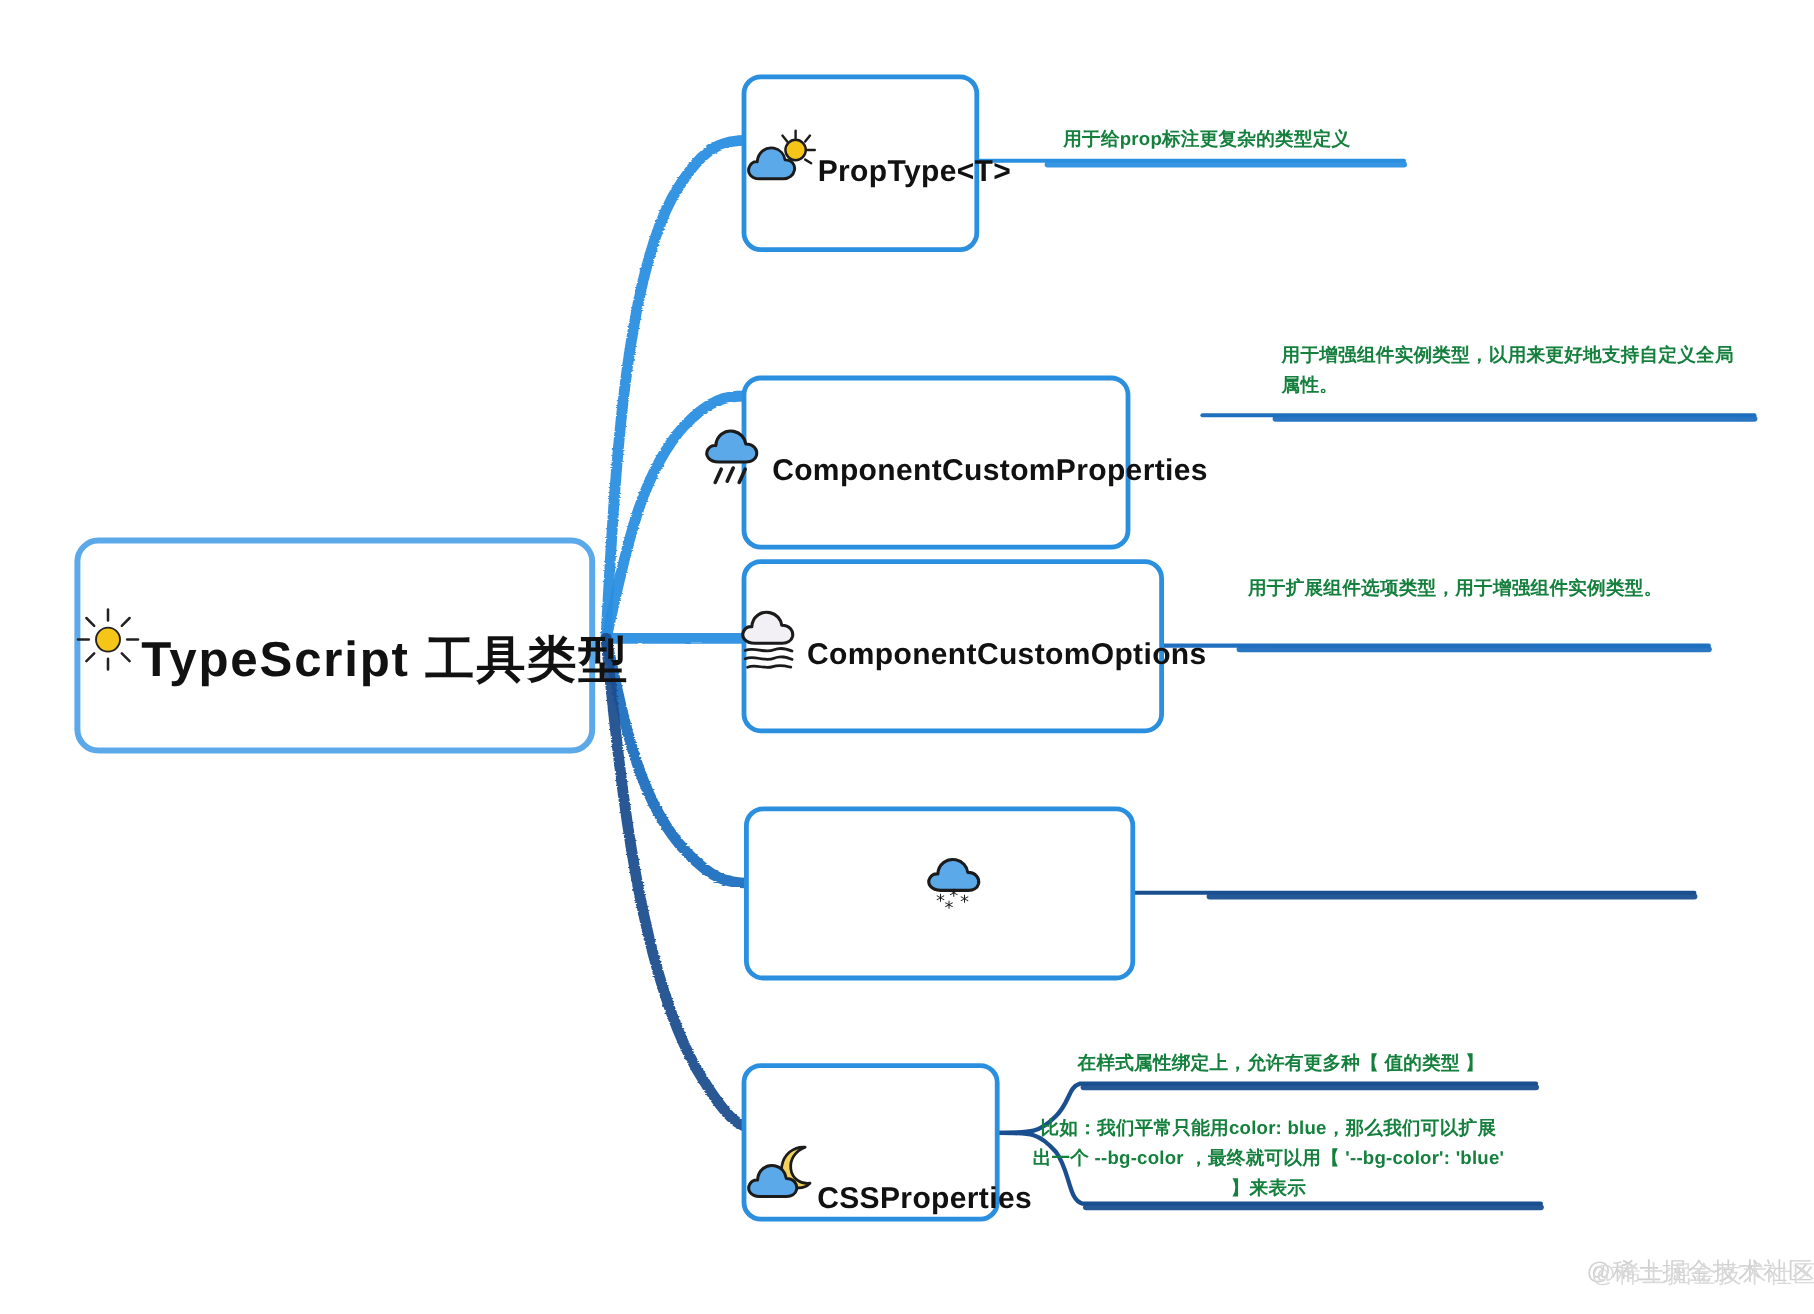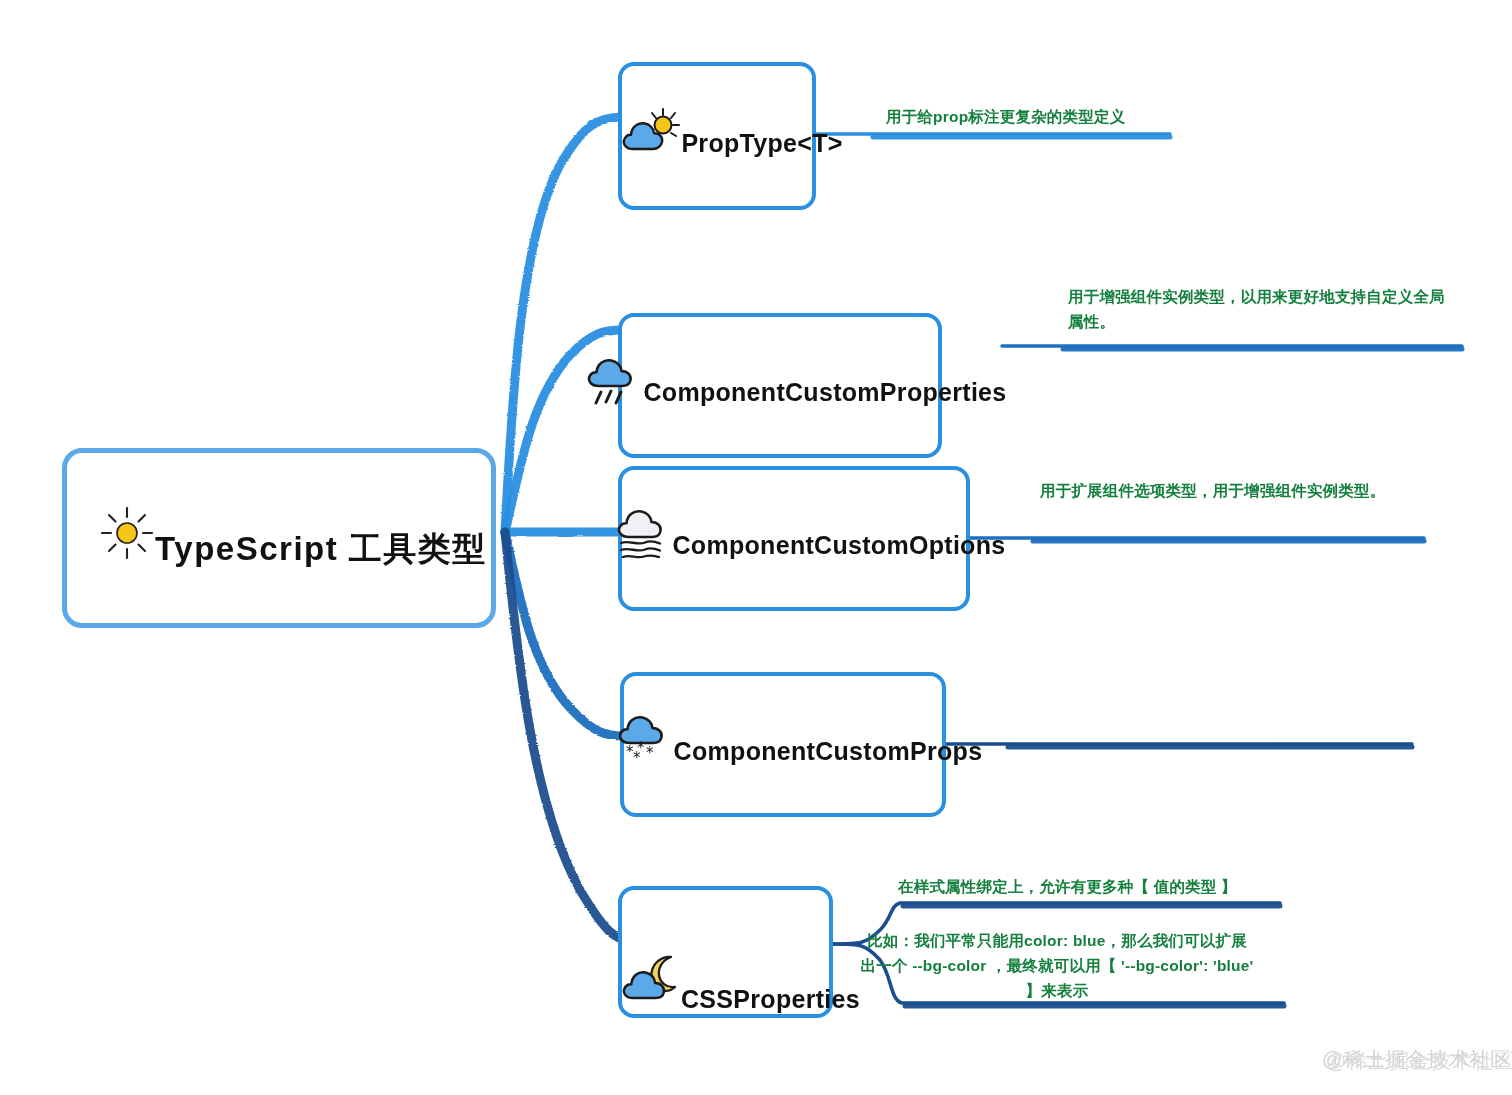--- a/index.html
+++ b/index.html
@@ -46,21 +46,21 @@
     margin-bottom: 6px;
   }
   .node-label {
     color: #111111;
     font-weight: 500;
     letter-spacing: 0.3px;
     white-space: nowrap;
     text-align: center;
   }
   .root .node-label {
-    font-size: 33px;
+    font-size: 41px;
     font-weight: 700;
     letter-spacing: 1.5px;
     margin-top: 22px;
   }
   .child .node-label {
     font-size: 25px;
     font-weight: 600;
     margin-top: 14px;
   }
   .child.n1 .node-label { font-size: 25px; }
@@ -220,21 +220,20 @@
       <svg width="62" height="56" viewBox="0 0 62 56" xmlns="http://www.w3.org/2000/svg">
         <path d="M18 31 C10 31 6 25.5 9 20.5 C10.5 18 13 17 15.5 17.3 C16 9 23 4 30.5 5.5 C36 6.6 39.8 10.9 40.5 16 C47 16 50.5 20.7 49.4 25.5 C48.5 29 45 31 41 31 Z" fill="#5BA9E8" stroke="#1b1b1b" stroke-width="2.6" stroke-linejoin="round"></path>
         <g fill="#1b1b1b" font-size="15" font-family="DejaVu Sans, sans-serif">
           <text x="14" y="45">*</text>
           <text x="25" y="41">*</text>
           <text x="34" y="46">*</text>
           <text x="21" y="51">*</text>
         </g>
       </svg>
     </span>
-    <span class="node-label">ComponentCustomProps</span>
   </div>
 
 
   <div class="node child n5" style="left:618px; top:886px; width:215px; height:132px;align-items:flex-end;">
     <span class="node-icon">
       <svg width="62" height="50" viewBox="0 0 62 50" xmlns="http://www.w3.org/2000/svg">
         <path d="M52 3 C44 6 39 13 40 21 C41 29 48 34 56 33 C50 39 40 38 35 31 C30 24 32 13 39 7 C43 4 48 2.5 52 3 Z" fill="#F2D25C" stroke="#1b1b1b" stroke-width="2.3" stroke-linejoin="round"></path>
         <path d="M14 44 C6.5 44 3 38.5 6 33.5 C7.5 31 10 30 12.3 30.3 C12.8 22 19.5 17 26.5 18.5 C32 19.6 35.5 23.9 36.2 29 C42.5 29 45.8 33.7 44.8 38.5 C44 42 40.5 44 36.5 44 Z" fill="#5BA9E8" stroke="#1b1b1b" stroke-width="2.5" stroke-linejoin="round"></path>
       </svg>
     </span>

